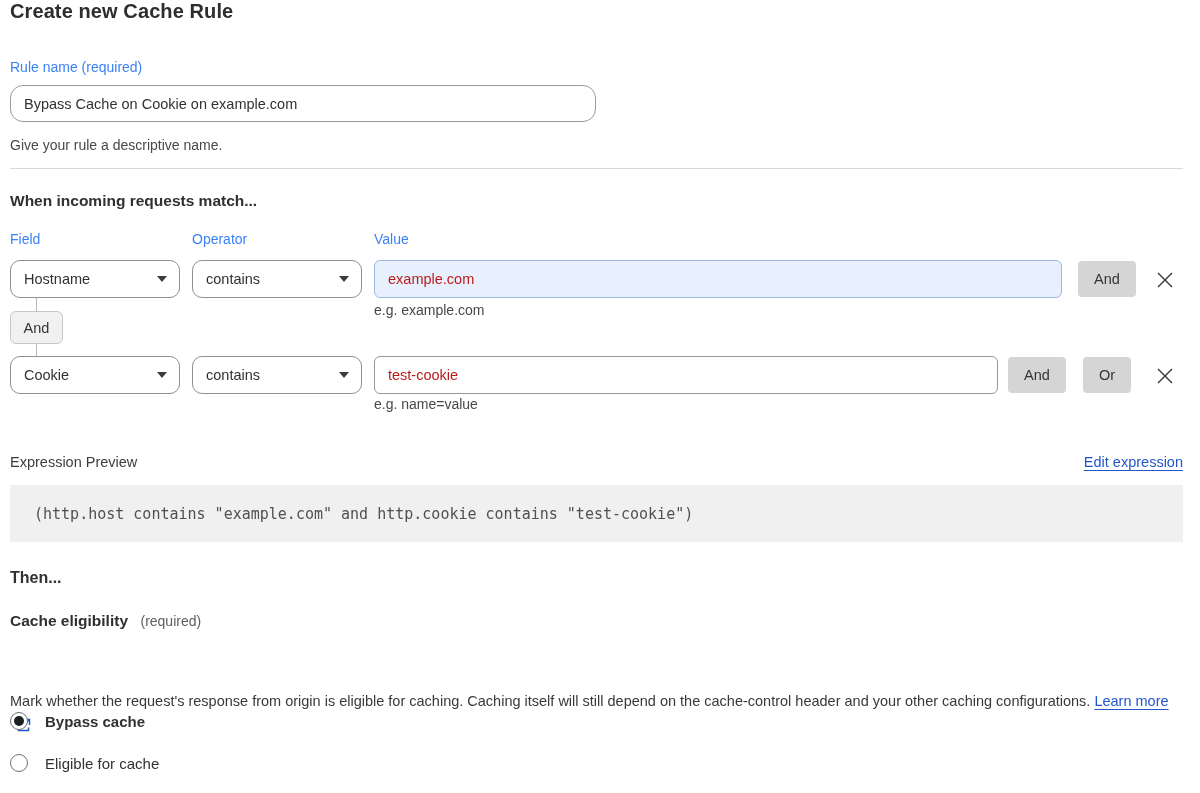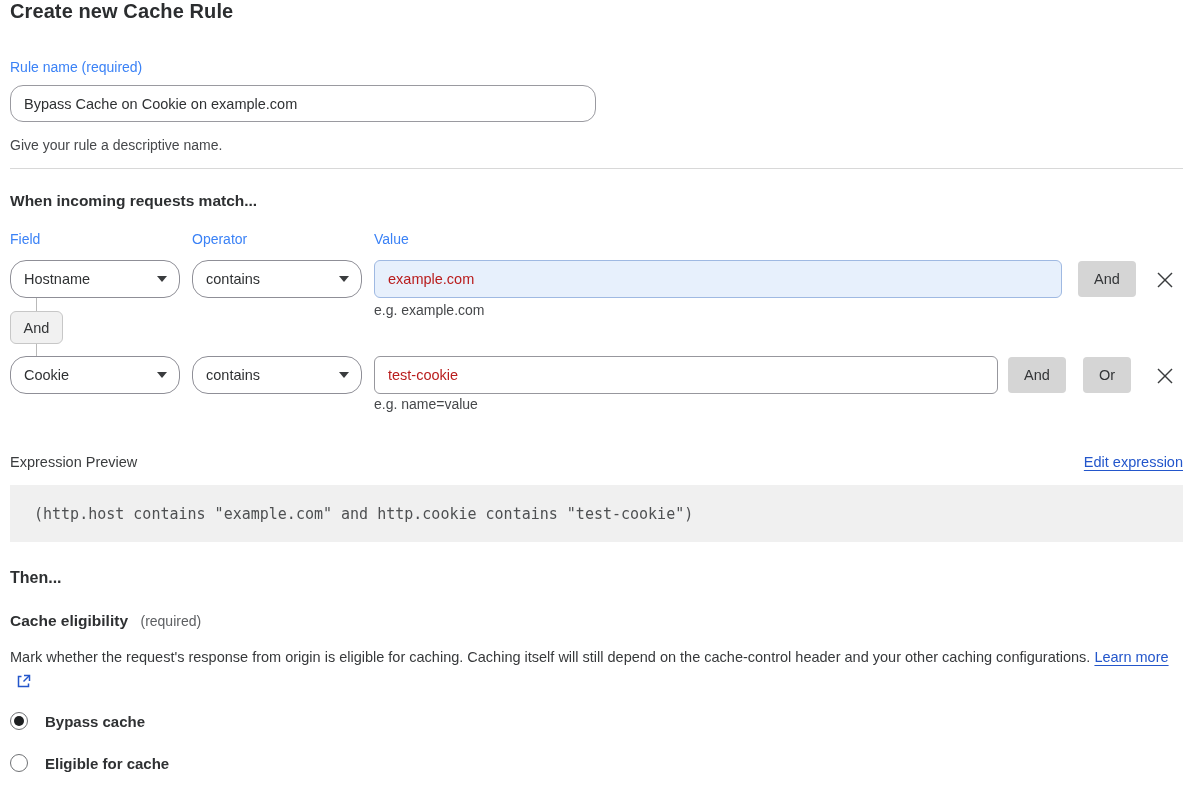--- a/index.html
+++ b/index.html
@@ -15,21 +15,21 @@
   .helper{font-size:14px;color:#46484b;}
   .text-input{
     box-sizing:border-box;height:37px;border:1px solid #9a9aa0;border-radius:7px;
     background:#fff;font-family:"Liberation Sans", sans-serif;font-size:14.5px;color:#2f3133;
     padding:0 13px;outline:none;
   }
   .divider{height:1px;background:#d8d8d8;border:none;margin:0;}
   .section-heading{margin:0;font-size:15.5px;font-weight:700;color:#2e3032;}
   .select-box{
     box-sizing:border-box;display:flex;align-items:center;justify-content:space-between;
-    width:170px;height:38px;border:1px solid #8f8f97;border-radius:16px;background:#fff;
+    width:170px;height:38px;border:1px solid #8f8f97;border-radius:10px;background:#fff;
     padding:0 12px 0 13px;font-size:14.5px;color:#2f3133;cursor:pointer;
   }
   .caret{width:0;height:0;border-left:5px solid transparent;border-right:5px solid transparent;border-top:6px solid #3a3c3e;}
   .value-input{
     box-sizing:border-box;height:38px;border:1px solid #97979d;border-radius:6px;background:#fff;
     font-family:"Liberation Sans", sans-serif;font-size:14.5px;color:#b91c1c;padding:0 13px;outline:none;
   }
   .value-input.hl{background:#e7f0fc;border-color:#9fb9e2;}
   .gray-btn{
     box-sizing:border-box;height:36px;border:none;border-radius:4px;background:#d5d5d5;
@@ -44,28 +44,28 @@
   .vline{width:1px;background:#b9b9b9;}
   .expr-label{font-size:14.5px;color:#3a3c3e;}
   .link{color:#2356cb;text-decoration:underline;text-underline-offset:3px;cursor:pointer;font-size:14.5px;}
   .code-block{
     box-sizing:border-box;display:flex;align-items:center;background:#f0f0f0;
     font-family:"DejaVu Sans Mono", monospace;font-size:15px;color:#4e5052;padding:0 24px;
   }
   .then-heading{margin:0;font-size:16px;font-weight:700;color:#2e3032;}
   .elig-heading{margin:0;font-size:15.5px;font-weight:700;color:#2e3032;display:inline;}
   .required-note{font-size:14px;color:#5d5f62;font-weight:400;margin-left:8px;}
-  .para{font-size:14.5px;line-height:24.5px;color:#37393b;}
+  .para{font-size:14.5px;line-height:24.5px;color:#37393b;margin-top:44px;}
   .radio-row{display:flex;align-items:center;gap:17px;cursor:pointer;}
   .radio-circle{
     box-sizing:border-box;width:18px;height:18px;border-radius:50%;border:1px solid #6f7174;background:#fff;
     display:flex;align-items:center;justify-content:center;flex:0 0 auto;
   }
   .radio-dot{width:10px;height:10px;border-radius:50%;background:#1d1f21;}
-  .radio-label{font-size:15px;color:#2f3133;font-weight:bold;}
+  .radio-label{font-size:15px;color:#2f3133;}
   .radio-label.bold{font-weight:700;}
   .ext-icon{margin-left:6px;vertical-align:-2px;}
 </style>
 </head>
 <body>
 
 <div id="app">
 
   <h1 class="abs page-title">Create new Cache Rule</h1>
 

